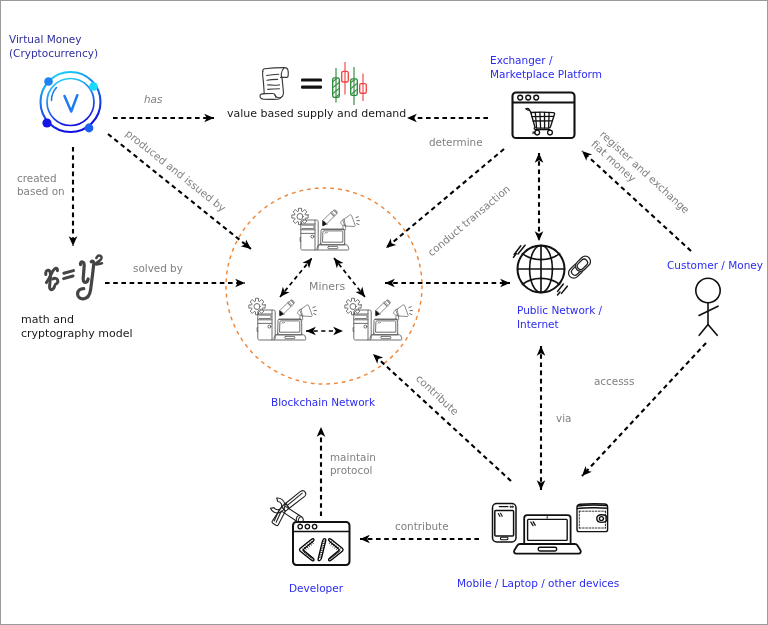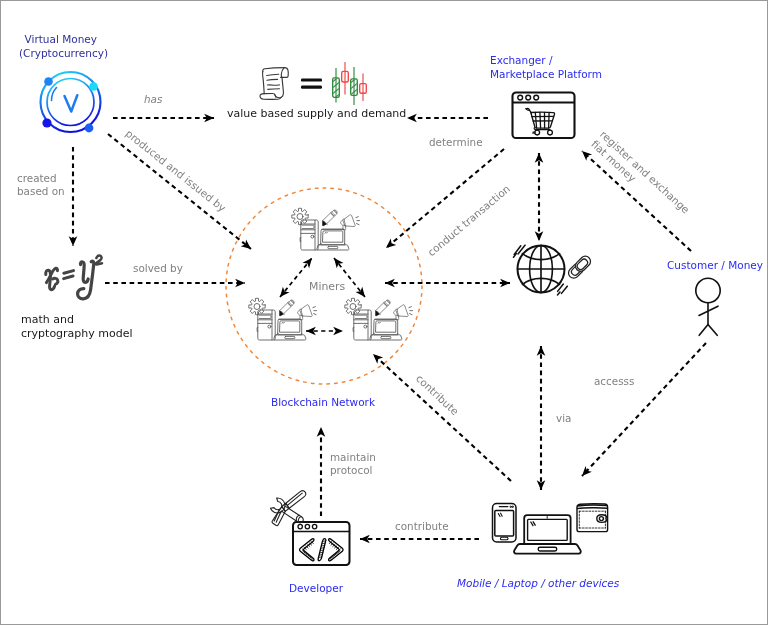--- a/index.html
+++ b/index.html
@@ -293,37 +293,38 @@
           <path d="M348 83 L358 75 M348 89 L358 81 M348 95 L358 87" stroke-width="1.2"></path>
         </g>
       </g>
       <g stroke="#f14545" fill="none" stroke-width="1.15">
         <line x1="362" y1="72.5" x2="362" y2="100"></line>
         <rect x="358.7" y="82.6" width="6.6" height="9.6" rx="1.5" stroke-width="1.35"></rect>
       </g>
     </g>
   </svg>
 
-  <div class="lbl node-title" style="left:18px;top:32px;text-align:right;width:78px;color:#2f2f9e;"><span>Virtual Money</span><br><span>(Cryptocurrency)</span></div>
+  <div class="lbl node-title" style="left:8px;top:32px;text-align:left;width:78px;color:#2f2f9e;"><span>Virtual Money</span><br><span>(Cryptocurrency)</span></div>
 
   <div class="lbl plain" style="left:226px;top:106px;">value based supply and demand</div>
 
   <div class="lbl node-title" style="left:489px;top:53px;"><span>Exchanger /</span><br><span>Marketplace Platform</span></div>
 
   <div class="lbl plain" style="left:20px;top:312px;"><span>math and</span><br><span>cryptography model</span></div>
 
   <div class="lbl node-title" style="left:270px;top:395px;">Blockchain Network</div>
   <div class="lbl arrow-lbl" style="left:308px;top:280px;font-size:10.9px;">Miners</div>
 
+  <div class="lbl node-title" style="left:516px;top:303px;"><span>Public Network /</span><br><span>Internet</span></div>
 
   <div class="lbl node-title" style="left:666px;top:258px;">Customer / Money</div>
 
   <div class="lbl node-title" style="left:288px;top:581px;">Developer</div>
 
-  <div class="lbl node-title" style="left:456px;top:576px;font-style:italic;">Mobile / Laptop / other devices</div>
+  <div class="lbl node-title" style="left:456px;top:576px;">Mobile / Laptop / other devices</div>
 
   <div class="lbl arrow-lbl" style="left:143px;top:92px;font-style:italic;">has</div>
   <div class="lbl arrow-lbl" style="left:16px;top:171px;"><span>created</span><br><span>based on</span></div>
   <div class="lbl arrow-lbl" style="left:130px;top:126px;transform:rotate(38.5deg);transform-origin:0 0;">produced and issued by</div>
   <div class="lbl arrow-lbl" style="left:132px;top:261px;">solved by</div>
   <div class="lbl arrow-lbl" style="left:428px;top:92px;margin-top:43px;">determine</div>
   <div class="lbl arrow-lbl" style="left:424px;top:248px;transform:rotate(-40deg);transform-origin:0 0;">conduct transaction</div>
   <div class="lbl arrow-lbl" style="left:605px;top:127px;transform:rotate(42.5deg);transform-origin:0 0;"><span>register and exchange</span><br><span>fiat money</span></div>
   <div class="lbl arrow-lbl" style="left:593px;top:374px;">accesss</div>
   <div class="lbl arrow-lbl" style="left:547px;top:411px;margin-left:8px;">via</div>

